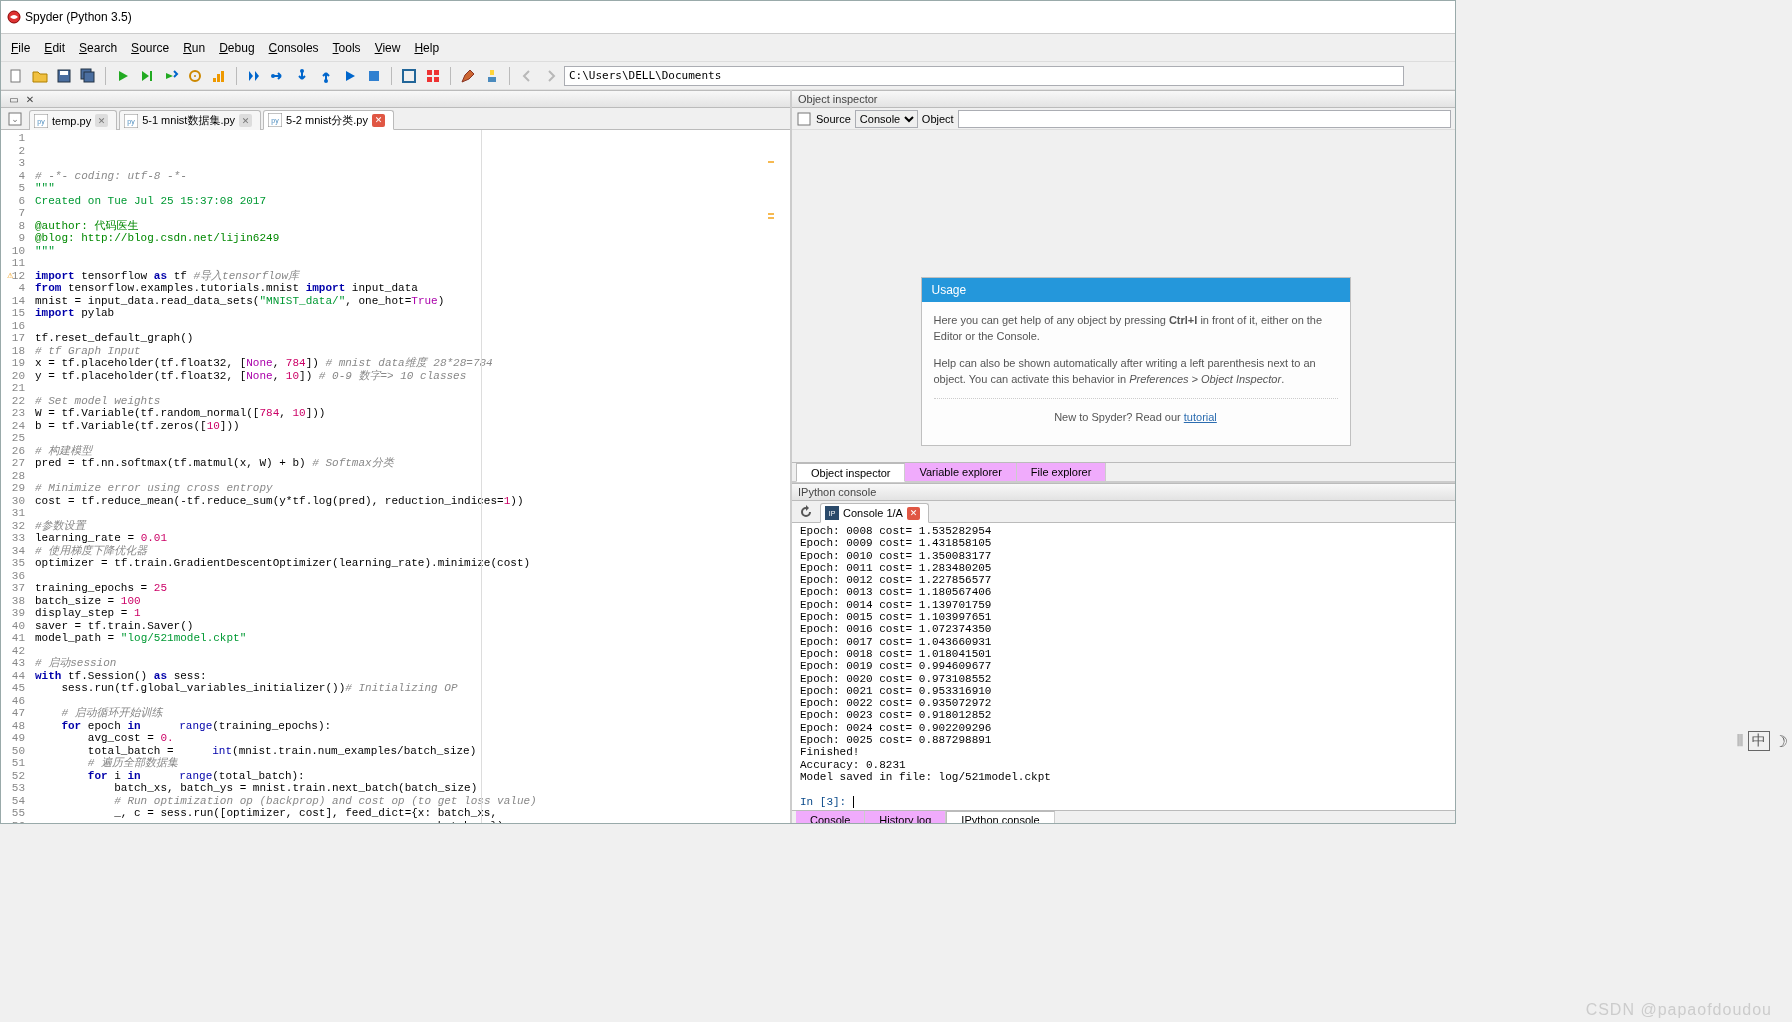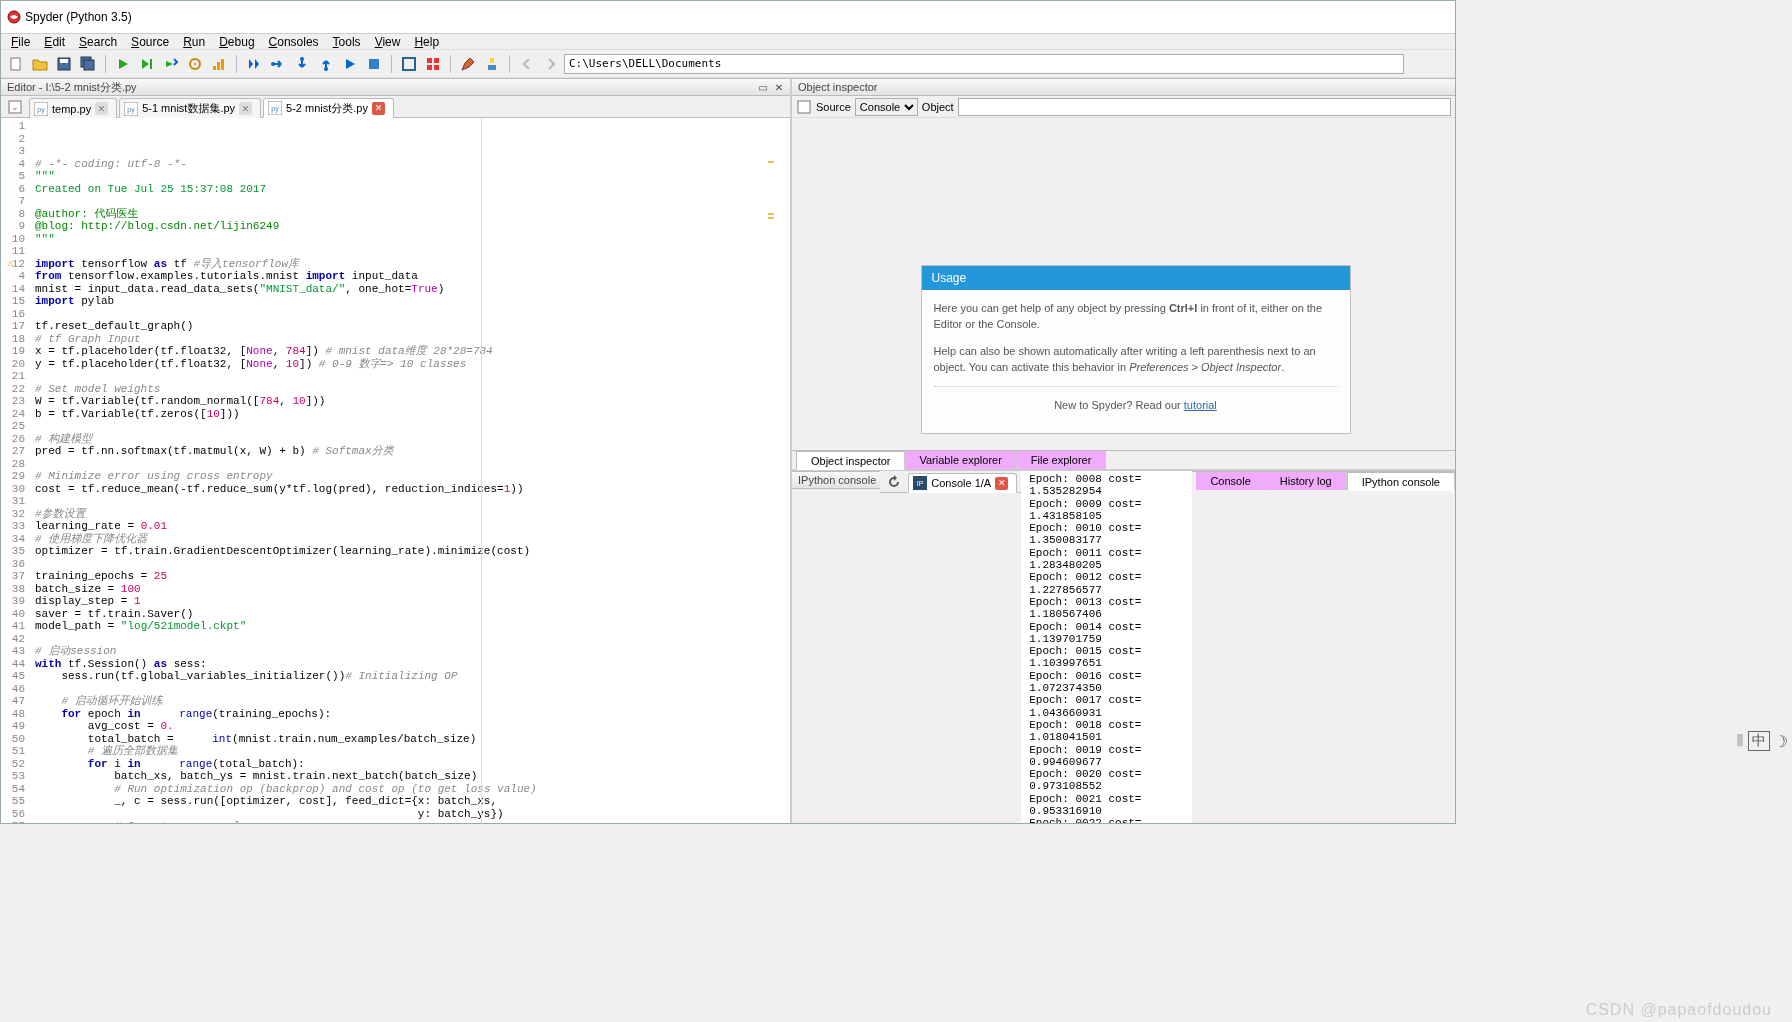--- a/index.html
+++ b/index.html
@@ -1,20 +1,20 @@
 <!DOCTYPE html>
 <html><head>
 <meta charset="utf-8">
 <style>
   * { margin:0; padding:0; box-sizing:border-box; }
   body { font-family: "Segoe UI", Tahoma, sans-serif; font-size:12px; background:#f0f0f0; color:#000; overflow:hidden; width:1792px; height:1022px; position:relative; }
   .window { width:1456px; height:824px; background:#f0f0f0; border:1px solid #9aa; position:relative; display:flex; flex-direction:column; }
   .titlebar { height:22px; background:#fff; display:flex; align-items:center; padding:16px 6px; border-bottom:1px solid #ccc; font-size:12px; }
   .titlebar .tb-icon { width:14px; height:14px; margin-right:4px; }
-  .menubar { height:16px; background:#f0f0f0; display:flex; align-items:center; padding:0 4px; font-size:12px; gap:2px; border-bottom:1px solid #ddd; }
+  .menubar { height:28px; background:#f0f0f0; display:flex; align-items:center; padding:0 4px; font-size:12px; gap:2px; border-bottom:1px solid #ddd; }
   .menubar .menu-item { padding:1px 6px; cursor:pointer; }
   .toolbar { height:28px; background:#f0f0f0; display:flex; align-items:center; padding:0 4px; gap:2px; border-bottom:1px solid #e0e0e0; }
   .toolbar .tb-btn { width:22px; height:22px; display:flex; align-items:center; justify-content:center; border-radius:2px; cursor:pointer; }
   .toolbar .sep { width:1px; height:18px; background:#bbb; margin:0 4px; }
   .toolbar input.path { flex:0 0 auto; width:840px; height:20px; font-size:11px; padding:1px 4px; border:1px solid #abadb3; font-family:Consolas, monospace; }
   .main-split { flex:1; display:flex; overflow:hidden; }
   .editor-pane { width:791px; display:flex; flex-direction:column; border-right:2px solid #ccc; }
   .right-pane { flex:1; display:flex; flex-direction:column; }
   .pane-header { height:18px; background:linear-gradient(#f8f8f8,#e3e3e3); border-bottom:1px solid #bbb; border-top:1px solid #bbb; font-size:11px; display:flex; align-items:center; padding:0 4px; color:#444; }
   .pane-header .ph-title { flex:1; padding-left:2px; }
@@ -48,21 +48,21 @@
   .usage-box { width:430px; border:1px solid #c0c0c0; font-size:11px; color:#555; }
   .usage-head { background:#2497db; color:#fff; padding:5px 10px; font-weight:normal; font-size:12px; }
   .usage-body { padding:10px 12px; background:#fdfdfd; line-height:1.5; }
   .usage-body p { margin-bottom:10px; }
   .usage-body hr { border:none; border-top:1px dotted #ccc; margin:10px 0; }
   .usage-body .centered { text-align:center; }
   .usage-body a { color:#2b6cb0; text-decoration:underline; }
   .right-tabs-bottom { height:19px; background:#f0f0f0; border-top:1px solid #bbb; display:flex; gap:0; padding-left:4px; }
   .rtab { display:flex; align-items:center; padding:0 14px; font-size:11px; border-right:1px solid #ccc; cursor:pointer; background:#f0abfc; }
   .rtab.active { background:#fff; border-top:1px solid #bbb; border-bottom:1px solid #fff; margin-bottom:-1px; border-left:1px solid #bbb; }
-  .right-bottom { flex:1; display:flex; flex-direction:row; }
+  .right-bottom { flex:1; display:flex; flex-direction:column; }
   .console-output { flex:1; overflow:auto; background:#fff; font-family:Consolas,"Courier New",monospace; font-size:11px; padding:2px 8px; line-height:12.3px; }
   .console-output .prompt-in { color:#0a4a8a; }
   .watermark { position:absolute; right:20px; bottom:3px; font-size:16px; color:#ccc; letter-spacing:1px; }
   .float-icons { position:absolute; right:4px; top:731px; display:flex; gap:4px; align-items:center; font-size:16px; color:#555; }
   svg { display:block; }
   .tick-overlay { position:absolute; left:767px; top:158px; width:6px; }
   .tick-overlay .t { height:2px; margin:2px 0; }
 </style>
 </head>
 <body>
@@ -218,21 +218,20 @@
           <path d="M6 3l5 5-5 5" fill="none" stroke="#666" stroke-width="2"></path>
         </svg>
       </span>
     <input class="path" value="C:\Users\DELL\Documents" style="">
   </div>
 
   <div class="main-split">
 
     <div class="editor-pane">
       <div class="pane-header">
-        <span class="ph-title">Editor - I:\5-2  mnist分类.py</span>
         <span class="ph-icon">▭</span>
         <span class="ph-icon">✕</span>
       </div>
       <div class="tab-row">
         <span class="prelude-icon">
             <svg width="14" height="14">
               <rect x="1" y="1" width="12" height="12" fill="#fff" stroke="#777"></rect>
               <text x="7" y="10" font-size="9" text-anchor="middle" fill="#777">⌄</text>
             </svg>
           </span>

